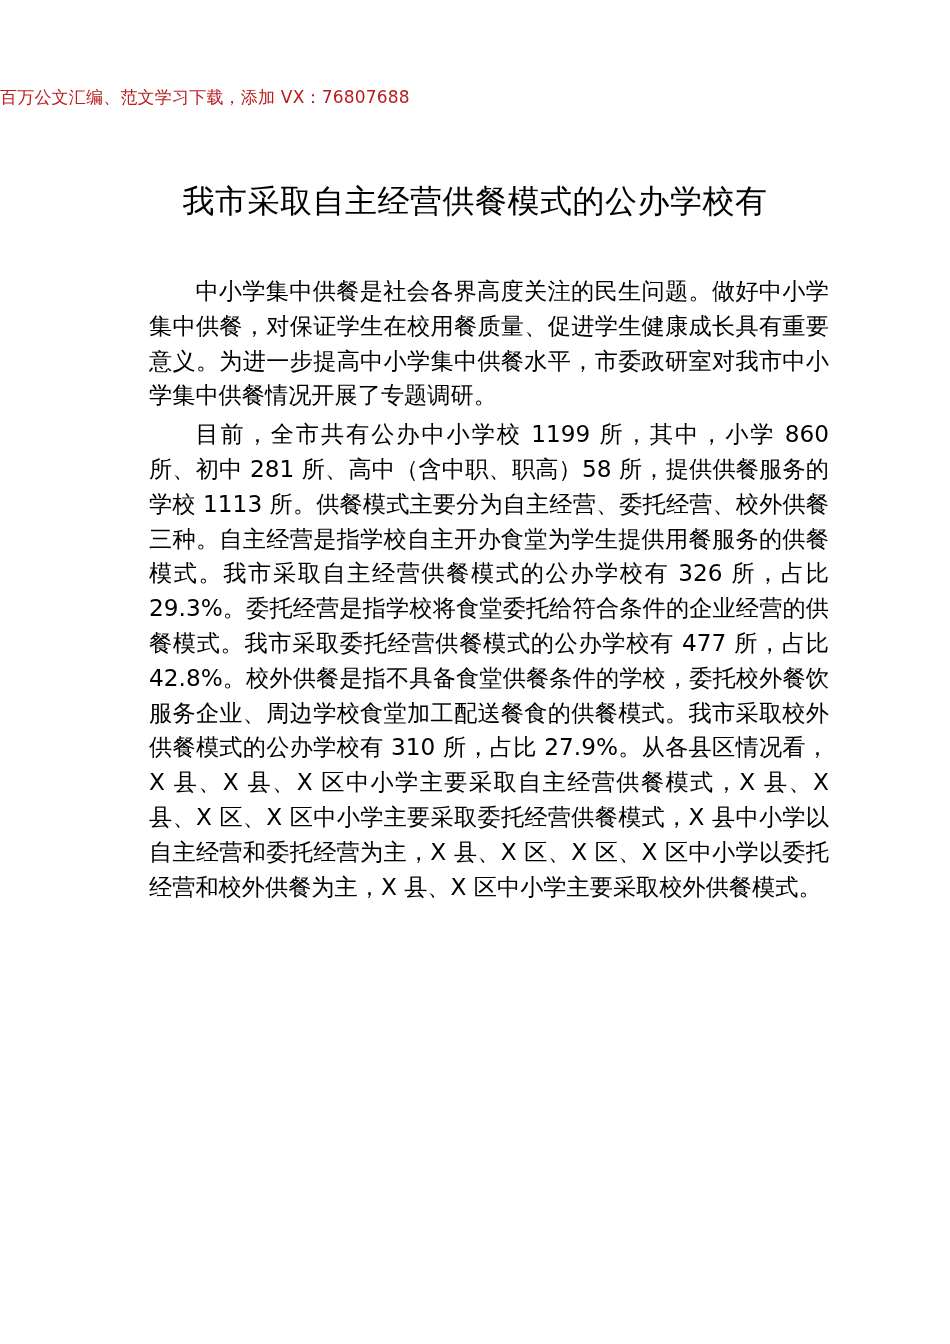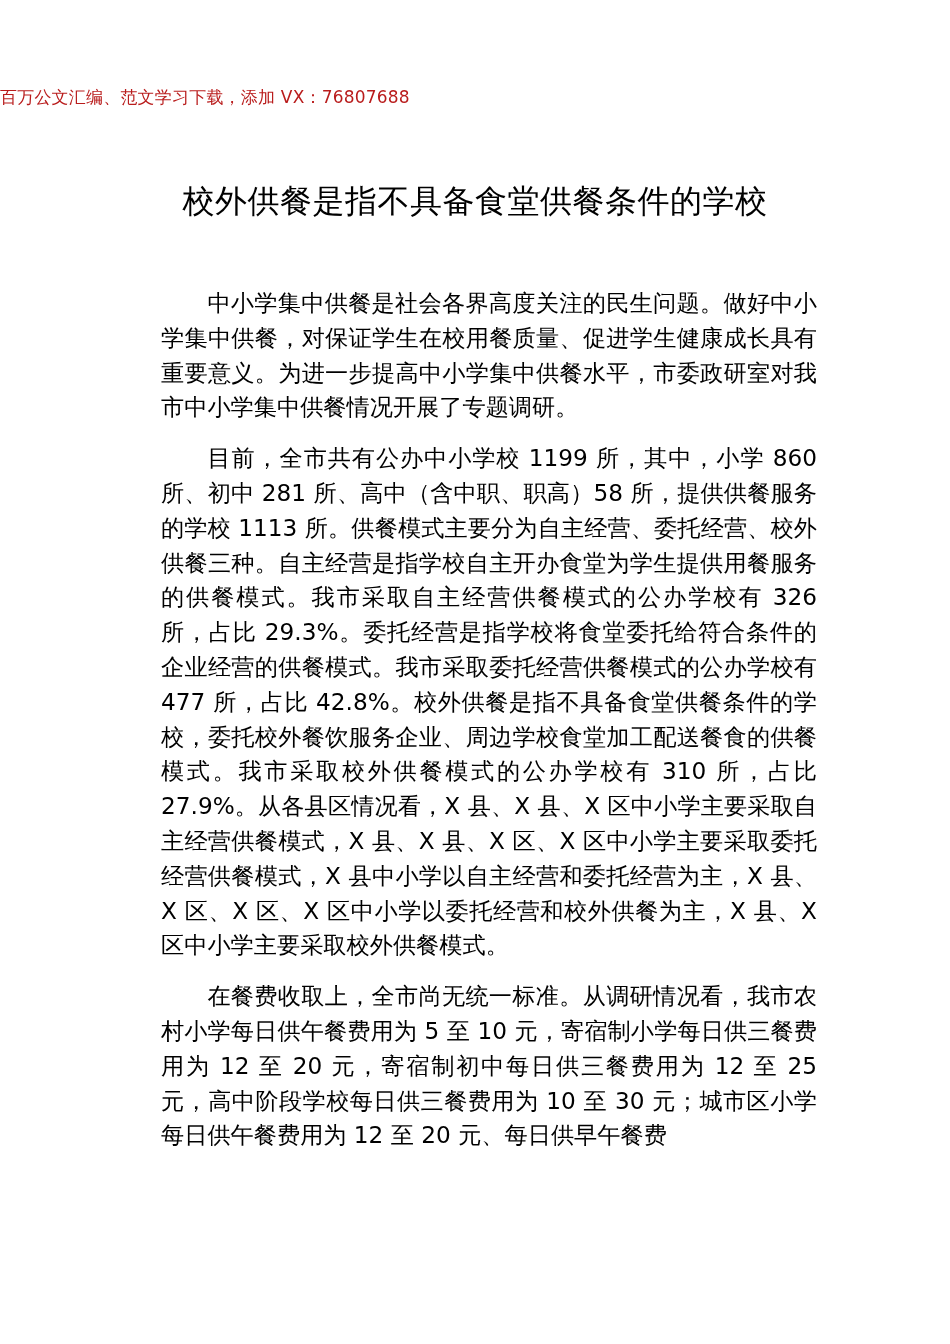--- a/index.html
+++ b/index.html
@@ -14,27 +14,26 @@
     position: absolute; left: 0; width: 950px; top: 180px;
     text-align: center; font-size: 32px; color: #000;
     font-family: "DejaVu Sans", sans-serif; letter-spacing: 0.5px;
   }
   .body {
     position: absolute; left: 145px; width: 688px; top: 270px;
     font-size: 23.2px; line-height: 34.8px;
     font-family: "DejaVu Sans", sans-serif;
     text-align: justify;
   }
-  .body p { margin: 16px; text-indent: 2em; }
+  .body p { margin: 4px; text-indent: 2em; }
   .body p.heading { text-indent: 2em; }
 </style>
 </head>
 <body>
 
 <div class="header">百万公文汇编、范文学习下载，添加 VX：76807688</div>
 
-<div class="title">校外供餐是指不具备食堂供餐条件的学校</div>
+<div class="title">我市采取自主经营供餐模式的公办学校有</div>
 
 <div class="body">
   <p>中小学集中供餐是社会各界高度关注的民生问题。做好中小学集中供餐，对保证学生在校用餐质量、促进学生健康成长具有重要意义。为进一步提高中小学集中供餐水平，市委政研室对我市中小学集中供餐情况开展了专题调研。</p>
   <p>目前，全市共有公办中小学校 1199 所，其中，小学 860 所、初中 281 所、高中（含中职、职高）58 所，提供供餐服务的学校 1113 所。供餐模式主要分为自主经营、委托经营、校外供餐三种。自主经营是指学校自主开办食堂为学生提供用餐服务的供餐模式。我市采取自主经营供餐模式的公办学校有 326 所，占比 29.3%。委托经营是指学校将食堂委托给符合条件的企业经营的供餐模式。我市采取委托经营供餐模式的公办学校有 477 所，占比 42.8%。校外供餐是指不具备食堂供餐条件的学校，委托校外餐饮服务企业、周边学校食堂加工配送餐食的供餐模式。我市采取校外供餐模式的公办学校有 310 所，占比 27.9%。从各县区情况看，X 县、X 县、X 区中小学主要采取自主经营供餐模式，X 县、X 县、X 区、X 区中小学主要采取委托经营供餐模式，X 县中小学以自主经营和委托经营为主，X 县、X 区、X 区、X 区中小学以委托经营和校外供餐为主，X 县、X 区中小学主要采取校外供餐模式。</p>
-  <p>在餐费收取上，全市尚无统一标准。从调研情况看，我市农村小学每日供午餐费用为 5 至 10 元，寄宿制小学每日供三餐费用为 12 至 20 元，寄宿制初中每日供三餐费用为 12 至 25 元，高中阶段学校每日供三餐费用为 10 至 30 元；城市区小学每日供午餐费用为 12 至 20 元、每日供早午餐费</p>
 </div>
 
 </body></html>

